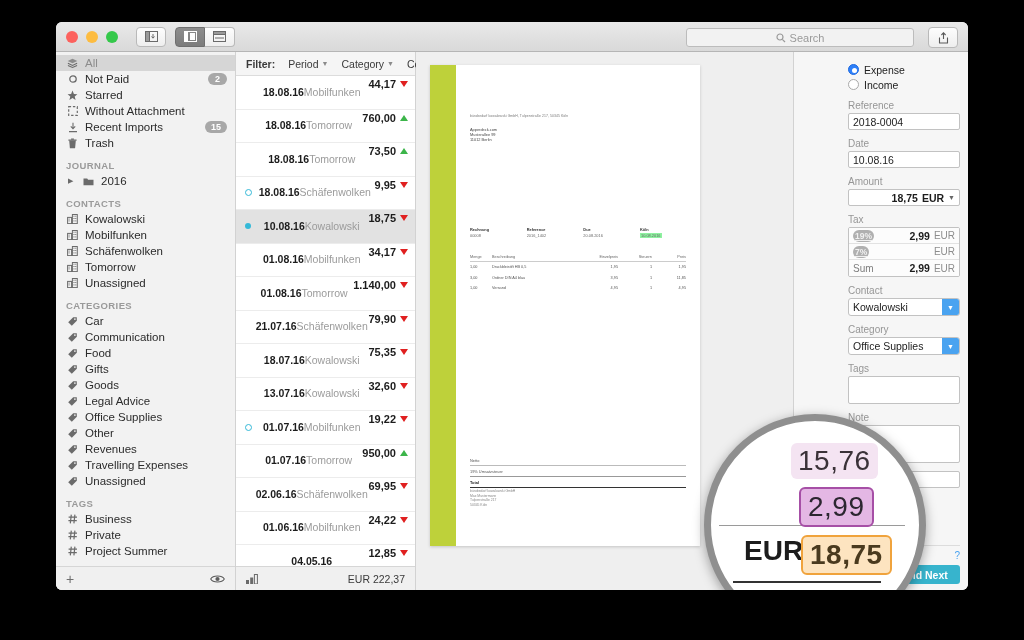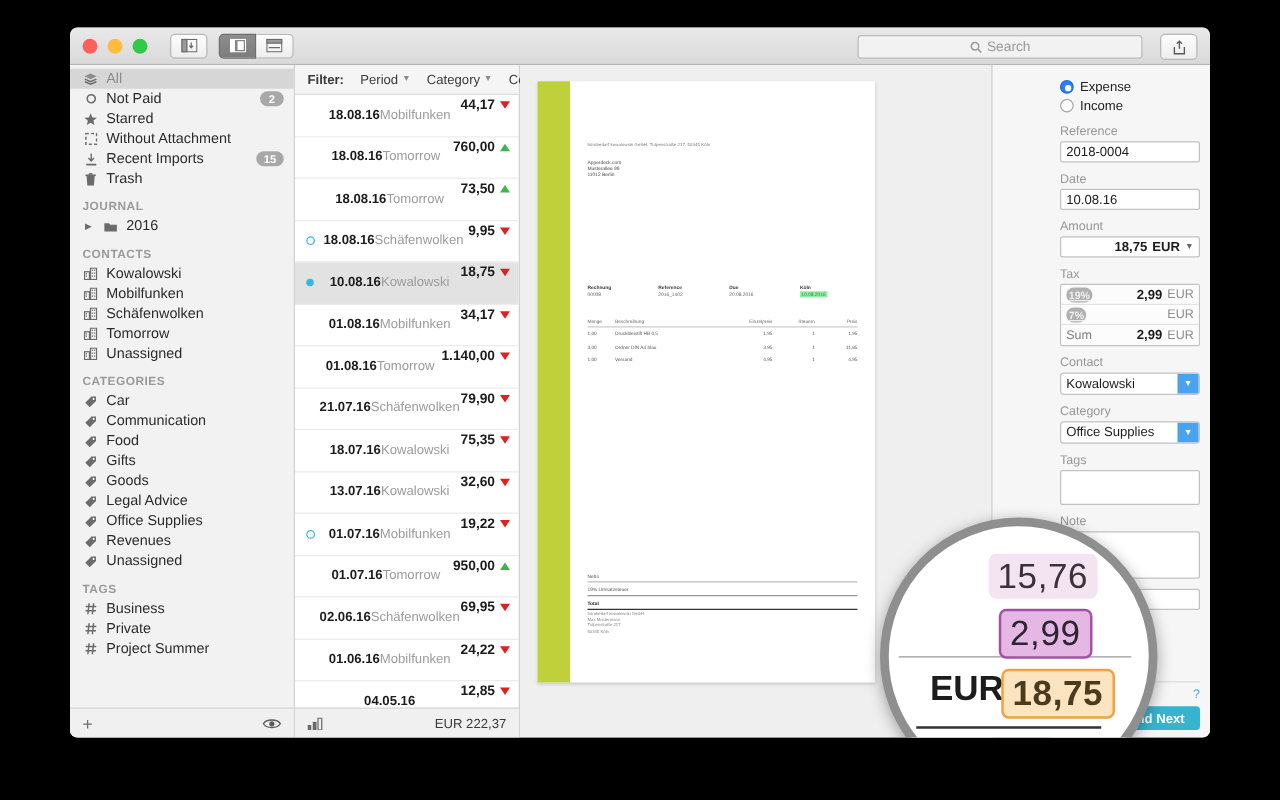--- a/index.html
+++ b/index.html
@@ -518,21 +518,39 @@
             </span>
             <span class="sb-label">Office Supplies</span>
           </div>
           <div class="sb-row">
             <span class="sb-ico">
               <svg width="11" height="11" viewBox="0 0 11 11">
                 <path d="M1.2 6.2 L4.8 9.8 L9.8 4.8 L9.8 1.2 L6.2 1.2 Z" fill="#6b6b6b"></path>
                 <circle cx="7.9" cy="3.1" r="0.85" fill="#f2f2f2"></circle>
               </svg>
             </span>
+            <span class="sb-label">Other</span>
+          </div>
+          <div class="sb-row">
+            <span class="sb-ico">
+              <svg width="11" height="11" viewBox="0 0 11 11">
+                <path d="M1.2 6.2 L4.8 9.8 L9.8 4.8 L9.8 1.2 L6.2 1.2 Z" fill="#6b6b6b"></path>
+                <circle cx="7.9" cy="3.1" r="0.85" fill="#f2f2f2"></circle>
+              </svg>
+            </span>
             <span class="sb-label">Revenues</span>
+          </div>
+          <div class="sb-row">
+            <span class="sb-ico">
+              <svg width="11" height="11" viewBox="0 0 11 11">
+                <path d="M1.2 6.2 L4.8 9.8 L9.8 4.8 L9.8 1.2 L6.2 1.2 Z" fill="#6b6b6b"></path>
+                <circle cx="7.9" cy="3.1" r="0.85" fill="#f2f2f2"></circle>
+              </svg>
+            </span>
+            <span class="sb-label">Travelling Expenses</span>
           </div>
           <div class="sb-row">
             <span class="sb-ico">
               <svg width="11" height="11" viewBox="0 0 11 11">
                 <path d="M1.2 6.2 L4.8 9.8 L9.8 4.8 L9.8 1.2 L6.2 1.2 Z" fill="#6b6b6b"></path>
                 <circle cx="7.9" cy="3.1" r="0.85" fill="#f2f2f2"></circle>
               </svg>
             </span>
             <span class="sb-label">Unassigned</span>
           </div>

